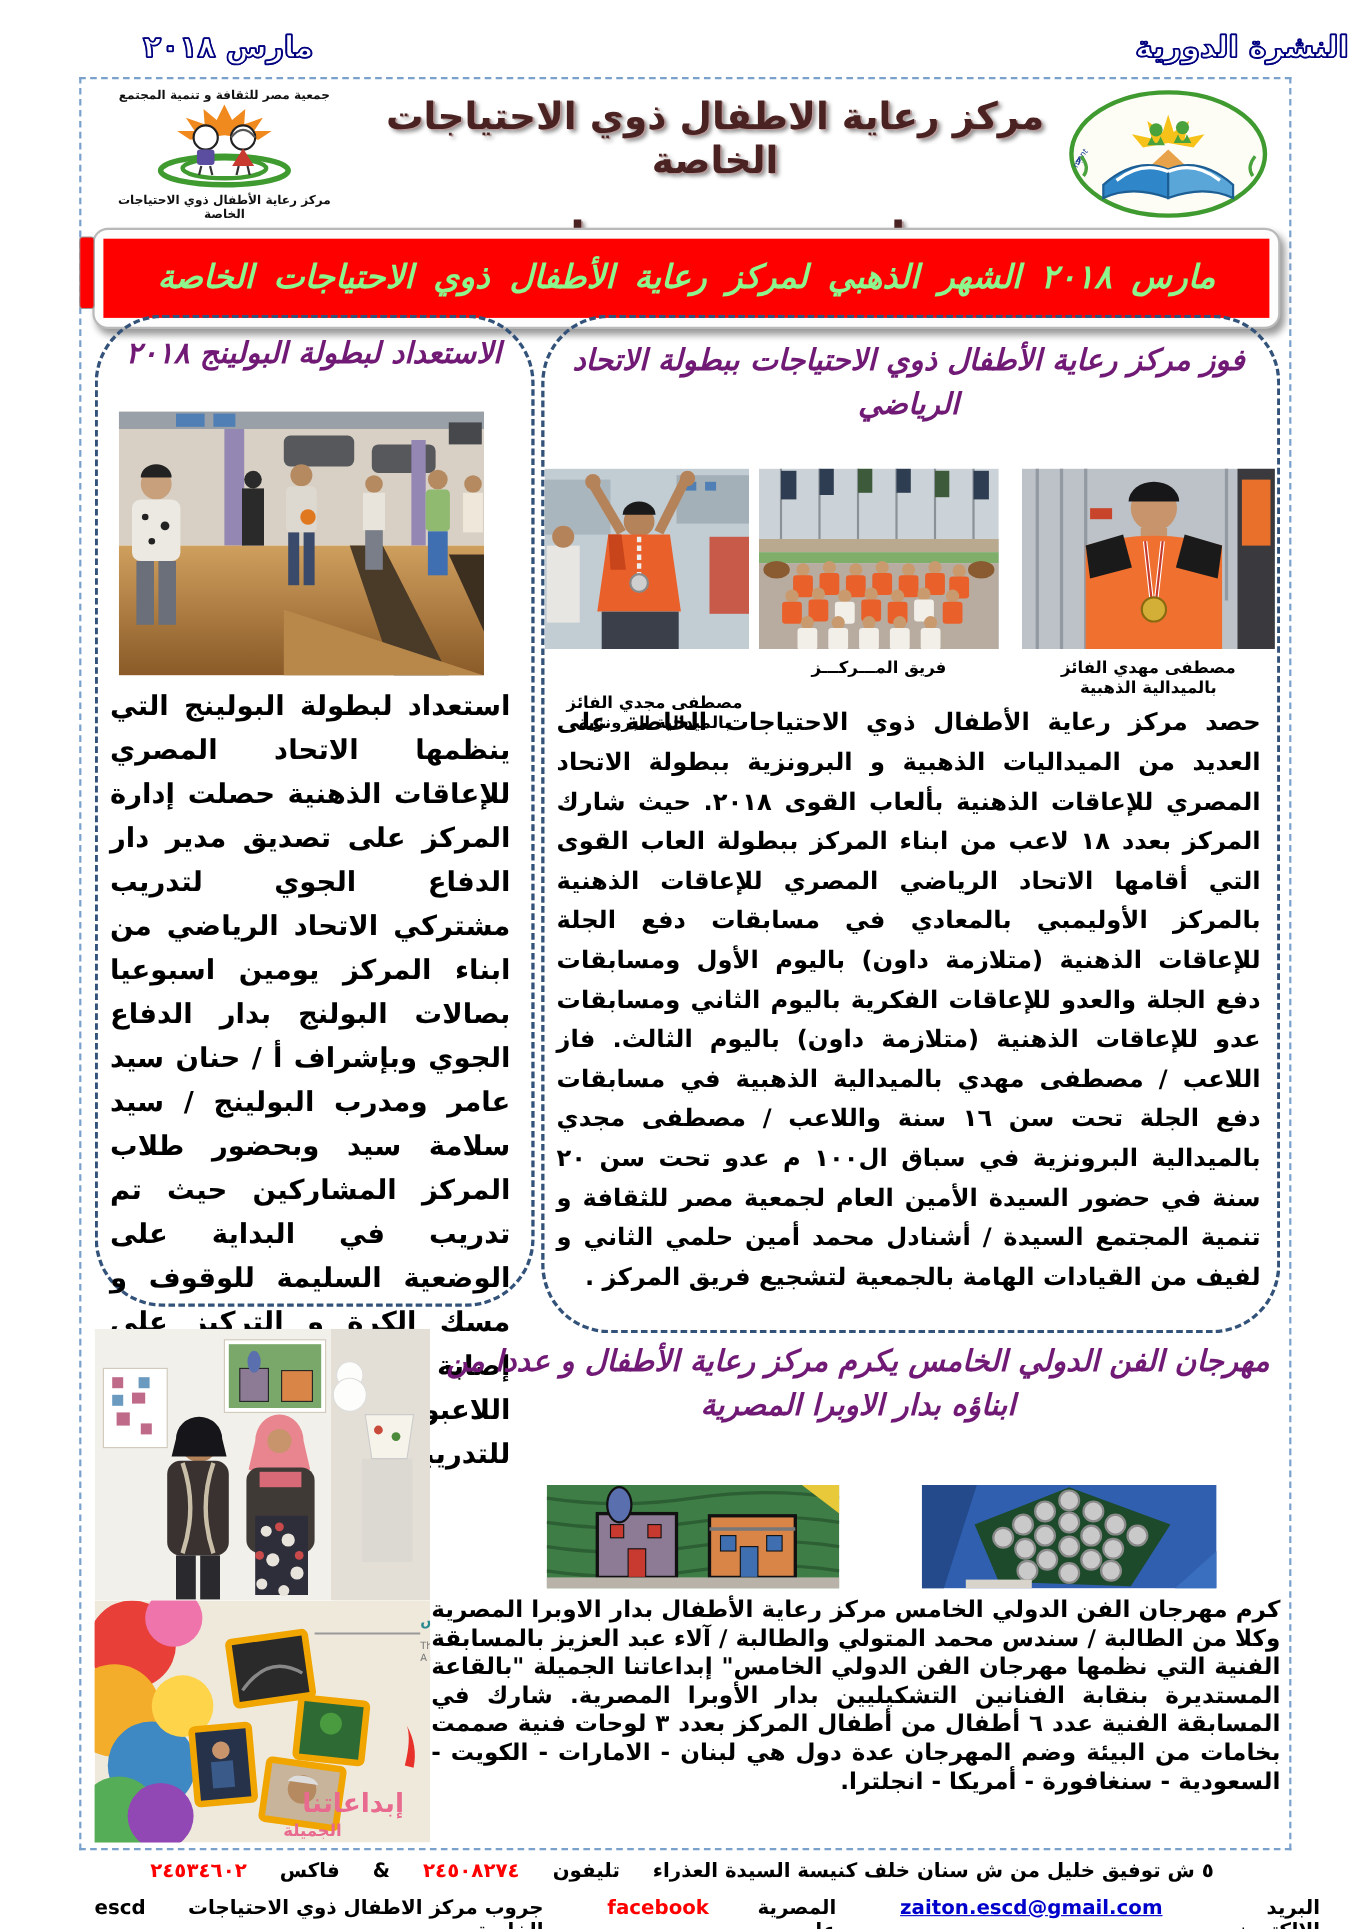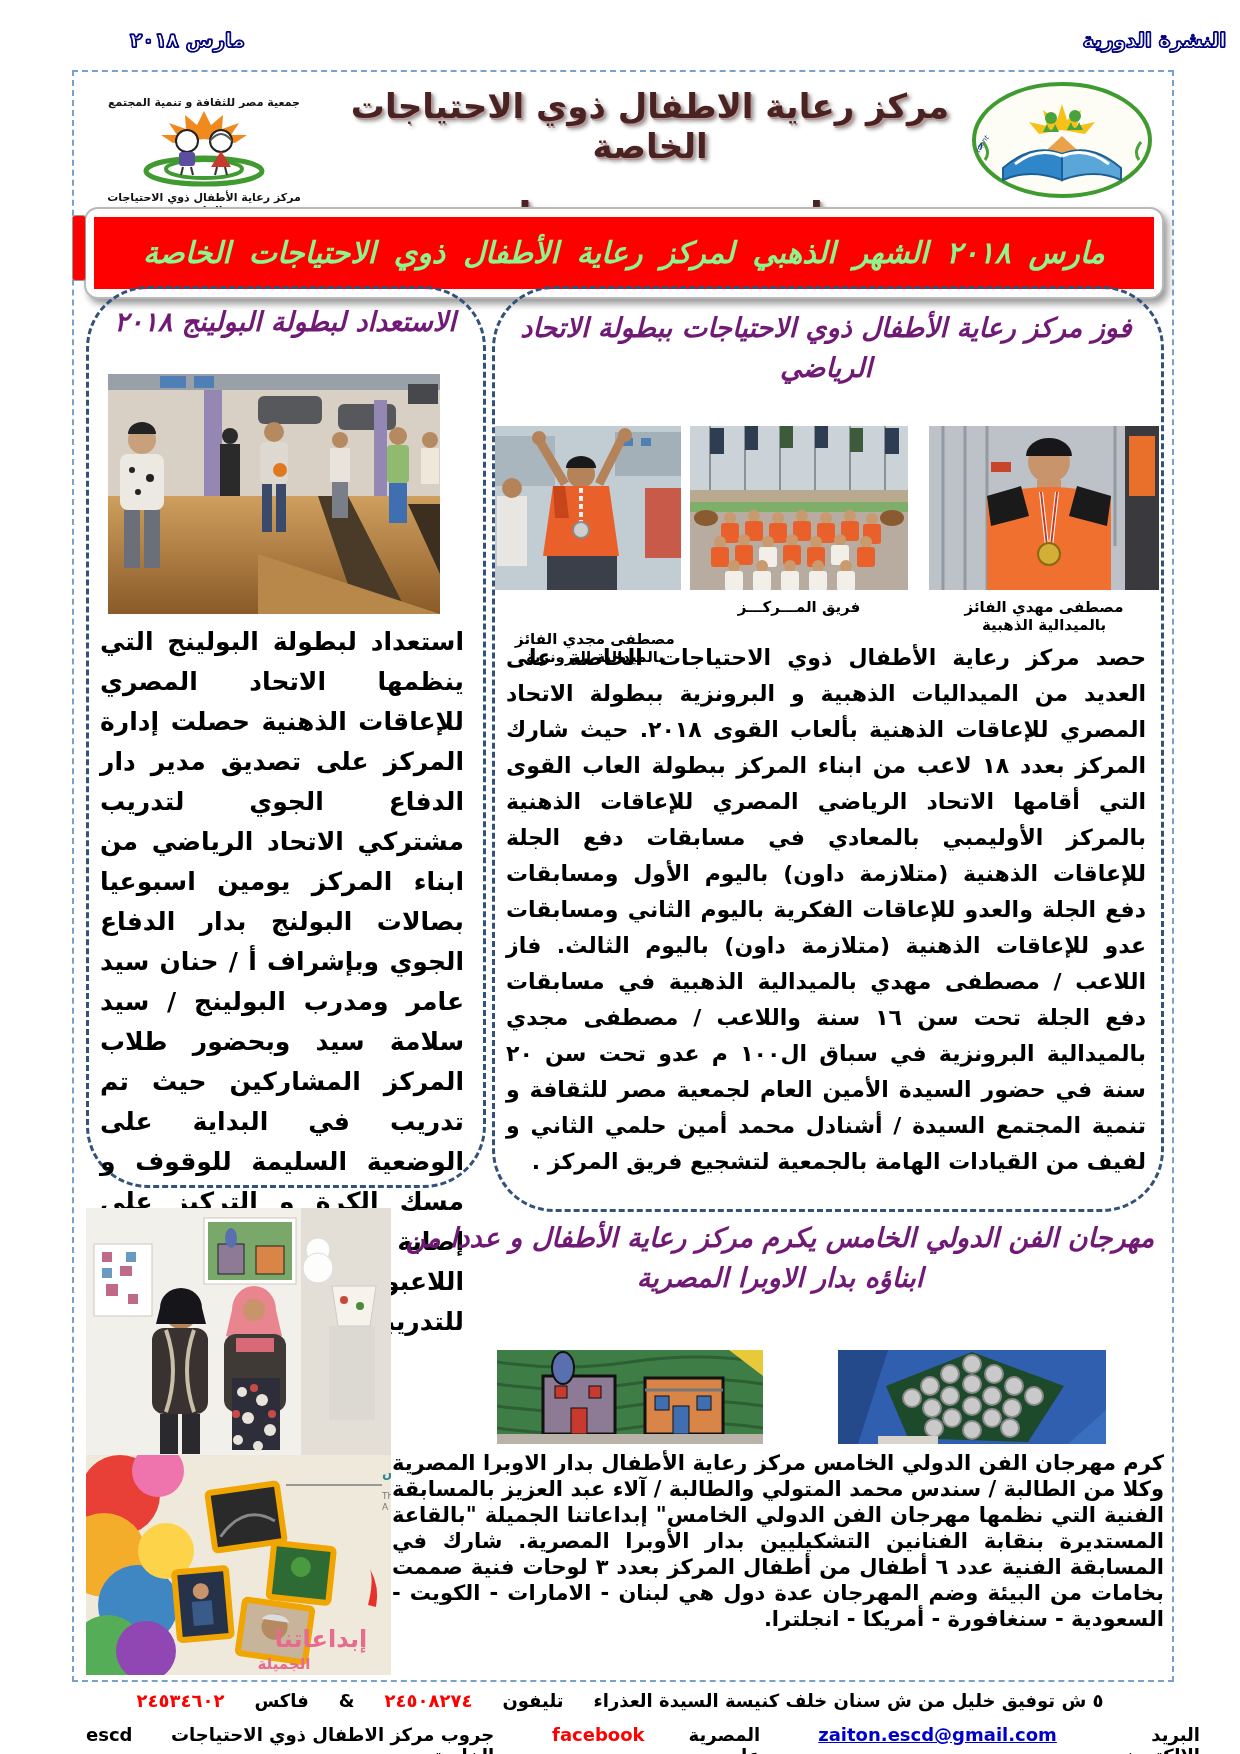--- a/index.html
+++ b/index.html
@@ -1,21 +1,21 @@
 <!DOCTYPE html>
 <html lang="ar"><head>
 <meta charset="utf-8">
 <style>
   html,body{margin:0;padding:0;background:#fff;}
   #page{position:relative;width:1240px;height:1754px;background:#ffffff;
         font-family:"DejaVu Sans",sans-serif;overflow:hidden;direction:rtl;}
   .abs{position:absolute;}
 
   
-  .hollow{font-weight:bold;font-size:20px;color:#ffffff;letter-spacing:1px;
+  .hollow{font-weight:bold;font-size:27px;color:#ffffff;letter-spacing:1px;
           -webkit-text-stroke:1.4px #000080;
           text-shadow:1px 0 #000080,-1px 0 #000080,0 1px #000080,0 -1px #000080;}
 
   
   .outer-border{left:72px;top:70px;width:1098px;height:1608px;border:2px dashed #7aa0cc;}
 
   
   .main-title{color:#4a2222;font-weight:bold;text-align:center;
               text-shadow:1.5px 1.5px 0 #b89a9a,3px 3px 4px #8a8a8a;}
   .logo-box{background:#fff;text-align:center;}
@@ -52,21 +52,21 @@
 </head>
 <body>
 
 <div id="page">
 
   <div class="abs hollow" style="left:130px;top:28px;">مارس ٢٠١٨</div>
   <div class="abs hollow" style="right:14px;top:28px;">النشرة الدورية</div>
 
   <div class="abs outer-border"></div>
 
-  <div class="abs logo-box" style="left:88px;top:78px;width:232px;height:122px;margin-top:16px;">
+  <div class="abs logo-box" style="left:88px;top:78px;width:232px;height:122px;">
     <div class="logo-caption" style="margin-top:2px;">جمعية مصر للثقافة و تنمية المجتمع</div>
     <svg width="230" height="78" viewBox="0 0 230 78">
       <g>
         <polygon points="115,2 122,16 134,6 133,20 150,14 142,26 158,26 146,34 115,30 84,34 72,26 88,26 80,14 97,20 96,6 108,16" fill="#f08a1e"></polygon>
         <ellipse cx="115" cy="62" rx="58" ry="13" fill="none" stroke="#3f9a2f" stroke-width="5"></ellipse>
         <ellipse cx="115" cy="60" rx="38" ry="9" fill="none" stroke="#3f9a2f" stroke-width="4"></ellipse>
         <circle cx="98" cy="32" r="11" fill="#fff" stroke="#222" stroke-width="2"></circle>
         <circle cx="132" cy="32" r="11" fill="#fff" stroke="#222" stroke-width="2"></circle>
         <path d="M121,32 q11,-14 22,0" fill="none" stroke="#555" stroke-width="2"></path>
         <rect x="90" y="43" width="16" height="14" rx="3" fill="#5b4ea0"></rect>

